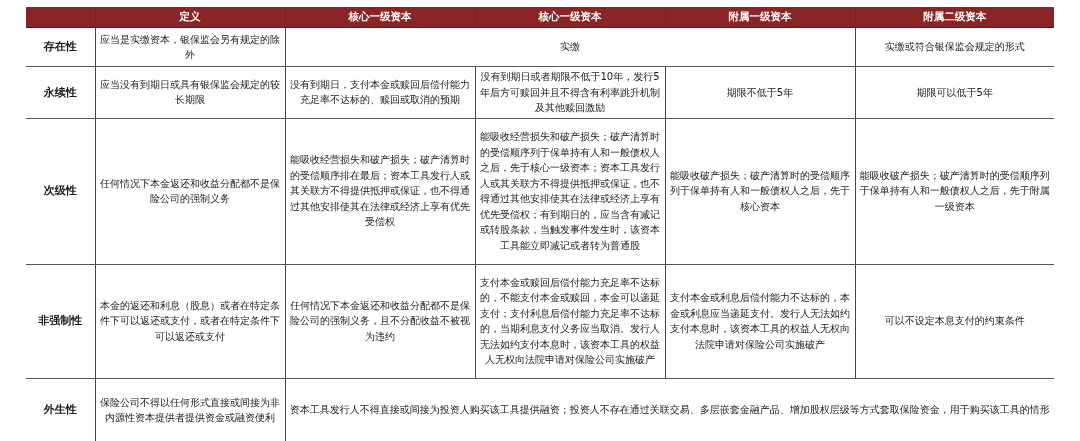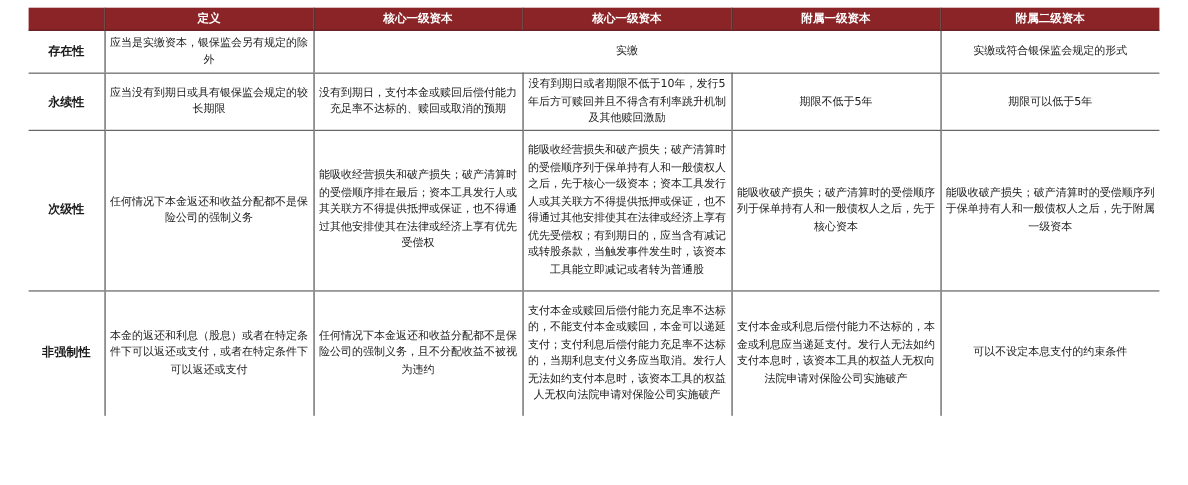--- a/index.html
+++ b/index.html
@@ -113,15 +113,20 @@
         <td>能吸收破产损失；破产清算时的受偿顺序列于保单持有人和一般债权人之后，先于附属一级资本</td>
       </tr>
       <tr class="r4">
         <td class="rowhead">非强制性</td>
         <td>本金的返还和利息（股息）或者在特定条件下可以返还或支付，或者在特定条件下可以返还或支付</td>
         <td>任何情况下本金返还和收益分配都不是保险公司的强制义务，且不分配收益不被视为违约</td>
         <td class="tight">支付本金或赎回后偿付能力充足率不达标的，不能支付本金或赎回，本金可以递延支付；支付利息后偿付能力充足率不达标的，当期利息支付义务应当取消。发行人无法如约支付本息时，该资本工具的权益人无权向法院申请对保险公司实施破产</td>
         <td>支付本金或利息后偿付能力不达标的，本金或利息应当递延支付。发行人无法如约支付本息时，该资本工具的权益人无权向法院申请对保险公司实施破产</td>
         <td>可以不设定本息支付的约束条件</td>
       </tr>
+      <tr class="r5">
+        <td class="rowhead">外生性</td>
+        <td>保险公司不得以任何形式直接或间接为非内源性资本提供者提供资金或融资便利</td>
+        <td colspan="4">资本工具发行人不得直接或间接为投资人购买该工具提供融资；投资人不存在通过关联交易、多层嵌套金融产品、增加股权层级等方式套取保险资金，用于购买该工具的情形</td>
+      </tr>
     </tbody>
   </table>
 </div>
 
 </body></html>

